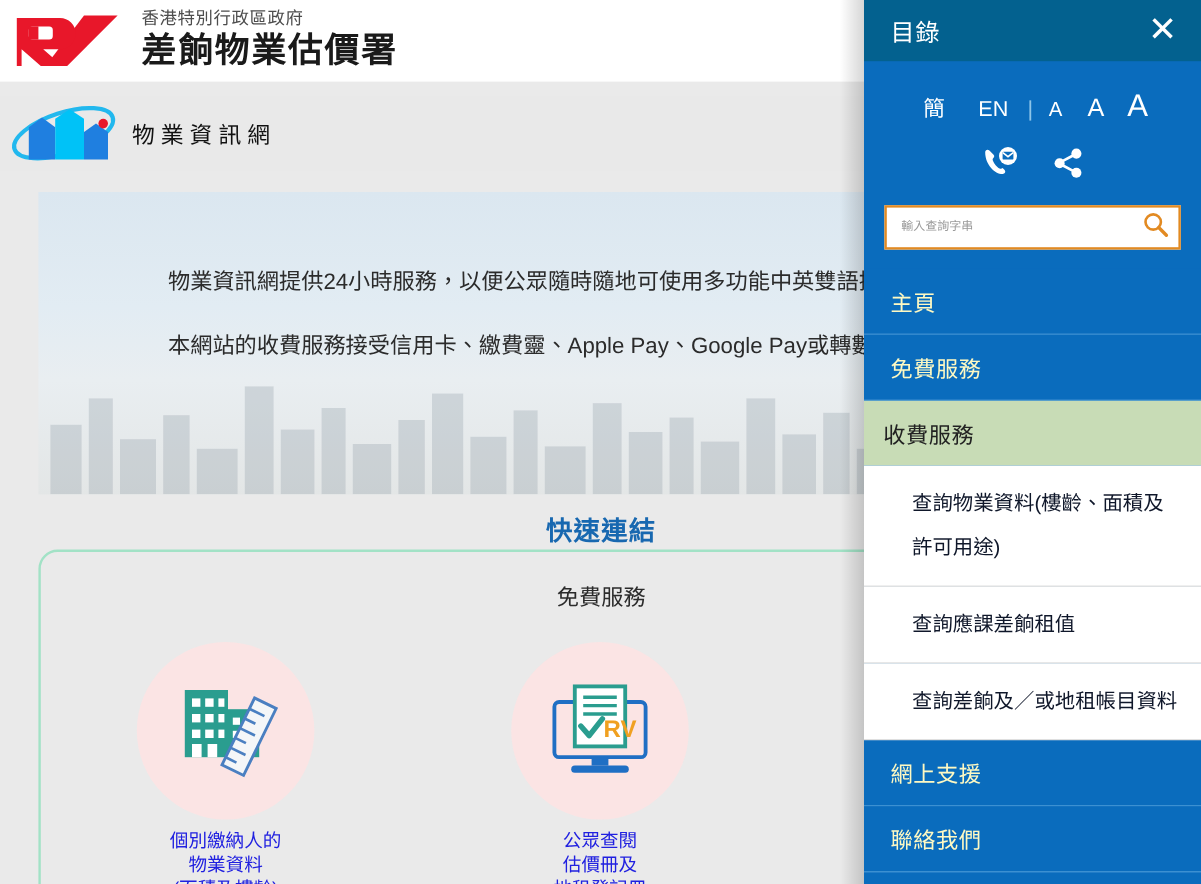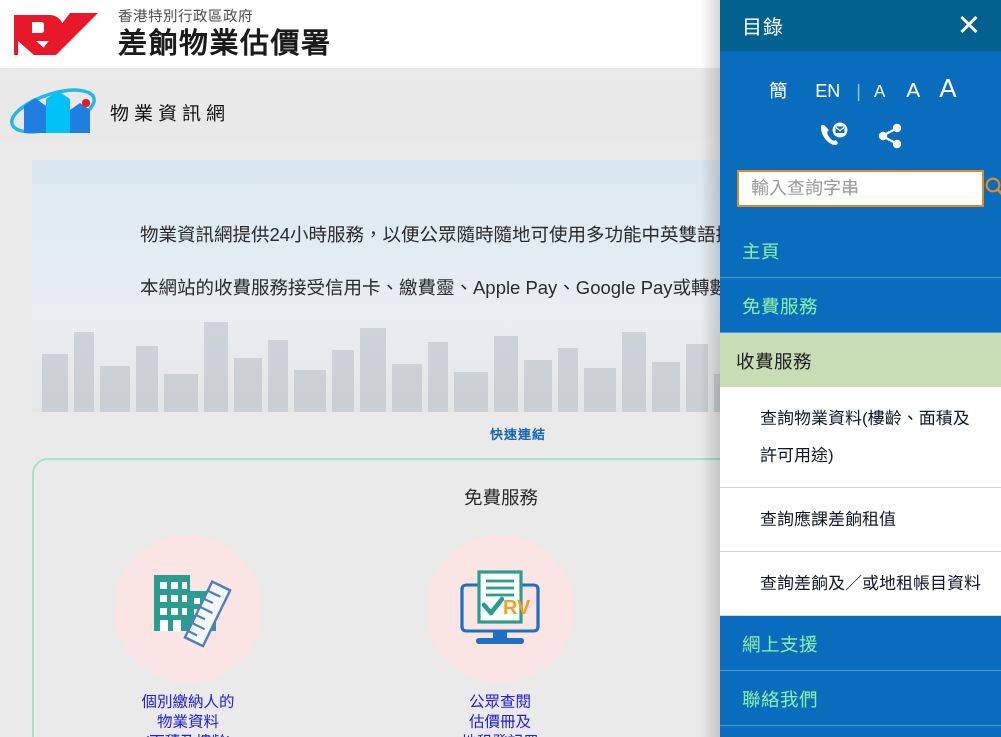--- a/index.html
+++ b/index.html
@@ -74,24 +74,24 @@
     color: #2b2b2b;
     font-size: 18.5px;
     line-height: 33px;
     white-space: nowrap;
   }
   .hero-text p { margin: 0 0 20px 0; }
   .hero-text p:last-child { margin-bottom: 0; }
 
   
   .quick-links-title {
-    position: absolute; left: 17px; top: 424px;
+    position: absolute; left: 0; top: 424px;
     width: 938px; margin-left: 32px;
     text-align: center;
-    font-size: 13px; font-weight: bold; color: #1868b0;
+    font-size: 22px; font-weight: bold; color: #1868b0;
     letter-spacing: 1px;
   }
 
   .free-box {
     position: absolute; left: 32px; top: 458px;
     width: 938px; height: 300px;
     border: 2.5px solid #a2e2c6;
     border-radius: 16px;
     background: transparent;
   }
@@ -175,31 +175,31 @@
   .menu-search {
     margin: 0 17px 0 17px;
     height: 37px;
     background: #fff;
     border: 2.5px solid #e28a22;
     display: flex; align-items: center;
     padding: 0 8px 0 10px;
   }
   .menu-search input {
     flex: 1; border: none; outline: none;
-    font-size: 18px; color: #333;
-    font-family: Liberation Mono, monospace;
+    font-size: 10px; color: #333;
+    font-family: Liberation Sans, sans-serif;
     background: transparent;
   }
   .menu-search input::placeholder { color: #9a9a9a; }
 
   .menu-list { margin-top: 16px; }
   .menu-item {
     padding: 14px 0 14px 22px;
     font-size: 18.5px;
-    color: #86efac;
+    color: #fef9c3;
     background: #0a6cbd;
     border-bottom: 1px solid #4a9ad6;
     cursor: pointer;
     letter-spacing: .5px;
   }
   .menu-item.active {
     background: #c8dcb6;
     color: #222222;
     border-bottom: none;
     padding-left: 16px;

